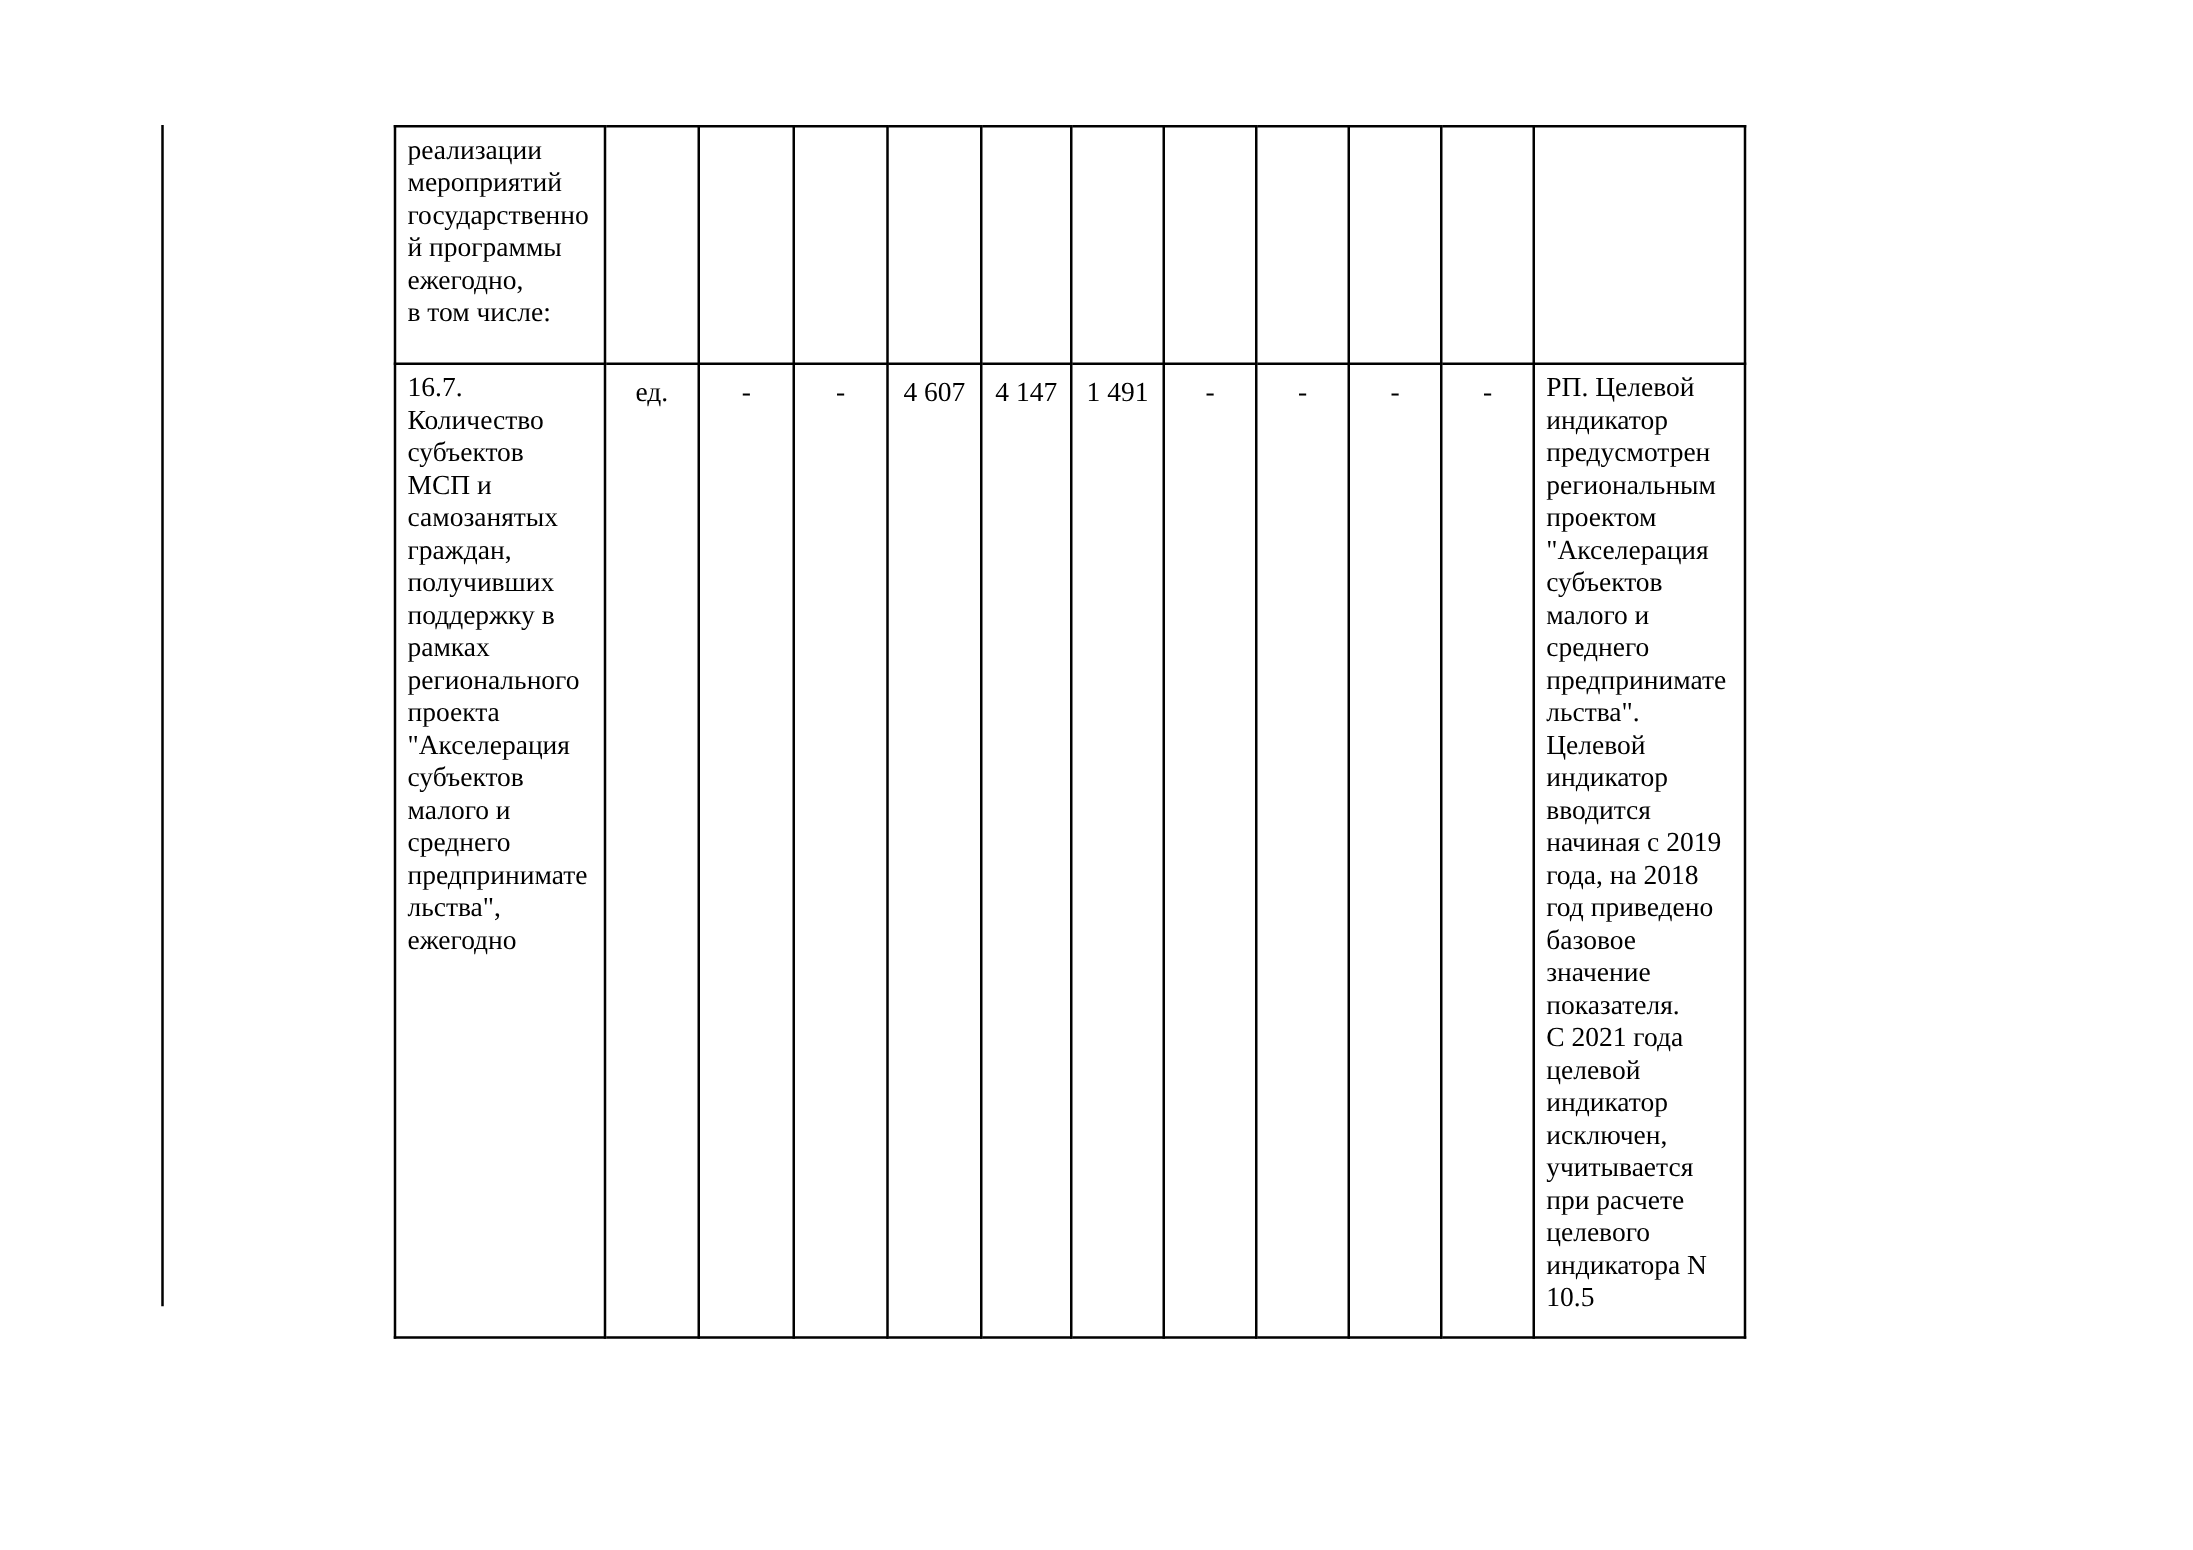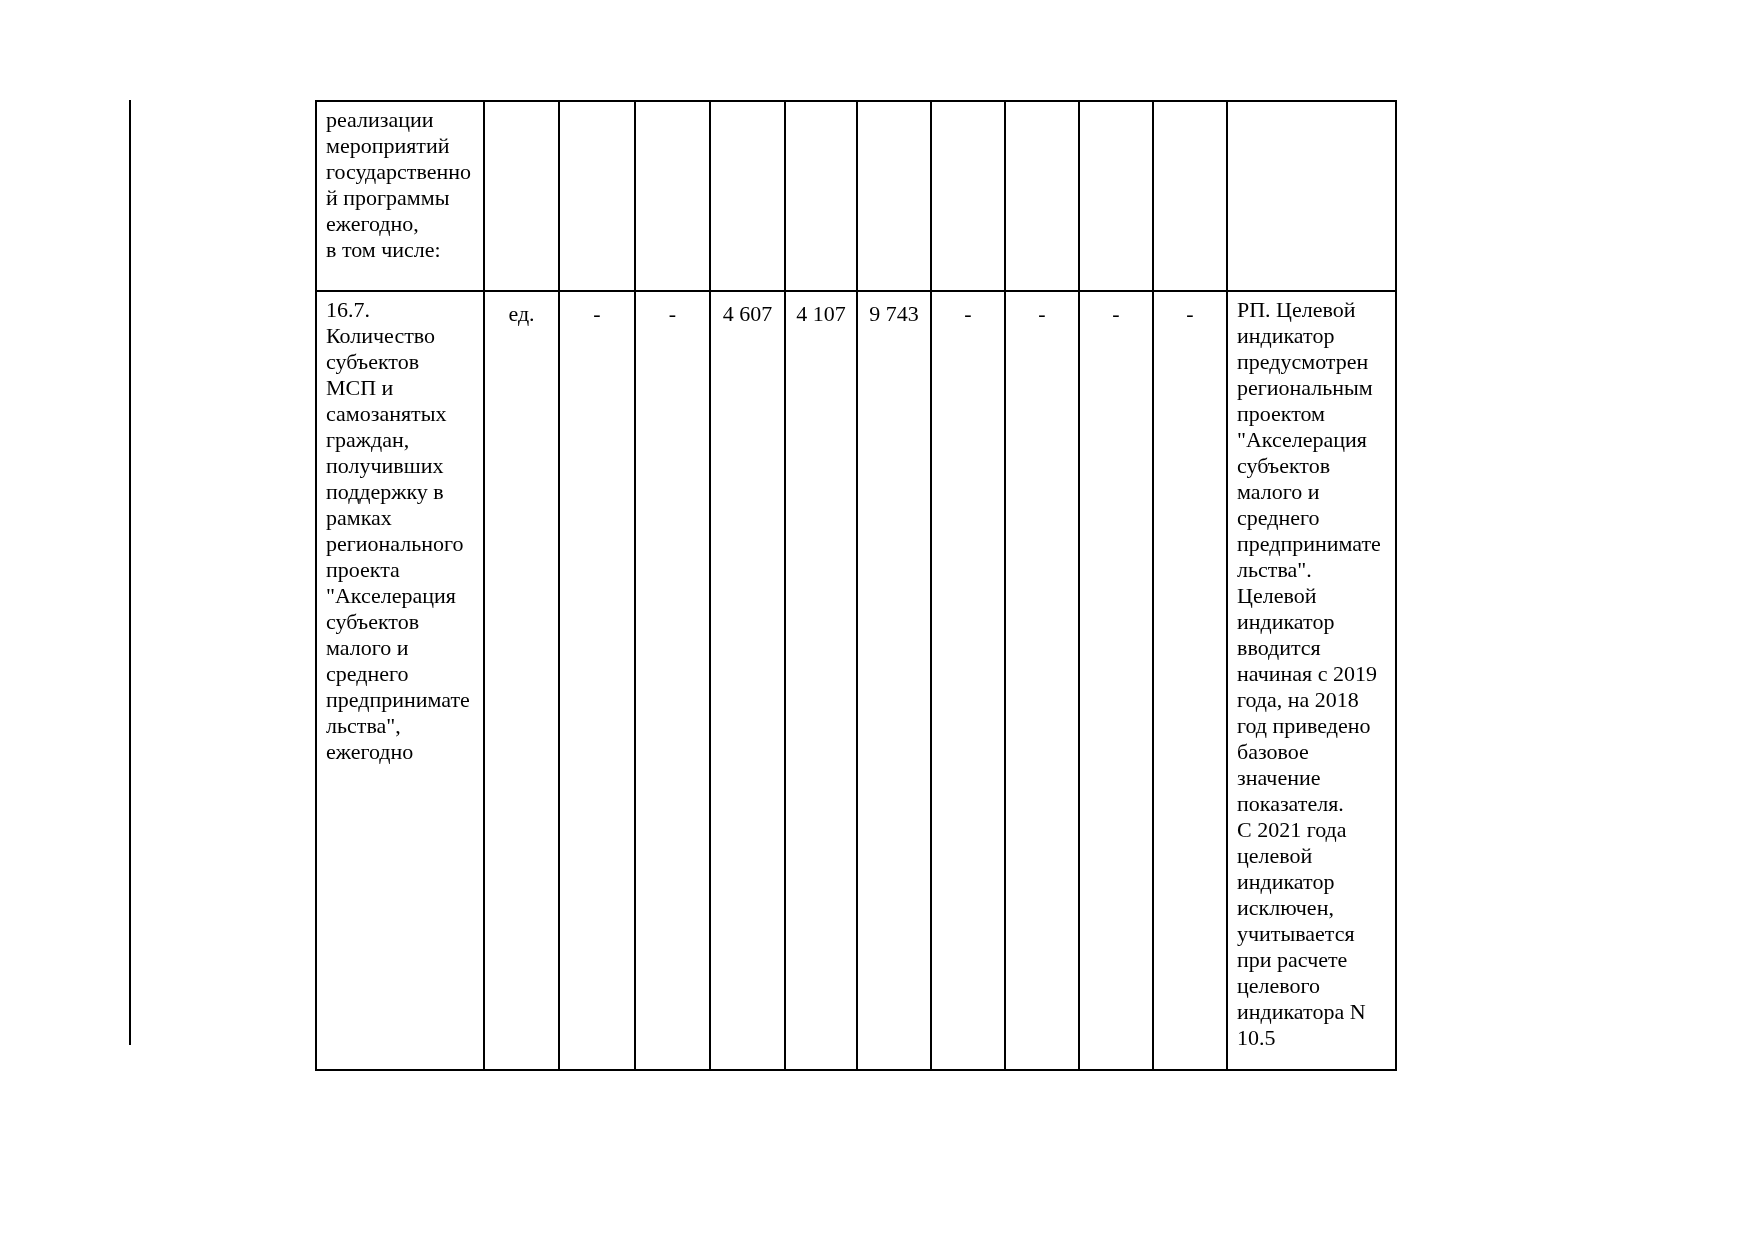--- a/index.html
+++ b/index.html
@@ -109,22 +109,22 @@
 субъектов
 малого и
 среднего
 предпринимате
 льства",
 ежегодно</td>
         <td class="center">ед.</td>
         <td class="center">-</td>
         <td class="center">-</td>
         <td class="center">4 607</td>
-        <td class="center">4 107</td>
-        <td class="center">9 743</td>
+        <td class="center">4 147</td>
+        <td class="center">1 491</td>
         <td class="center">-</td>
         <td class="center">-</td>
         <td class="center">-</td>
         <td class="center">-</td>
         <td>РП. Целевой
 индикатор
 предусмотрен
 региональным
 проектом
 "Акселерация

